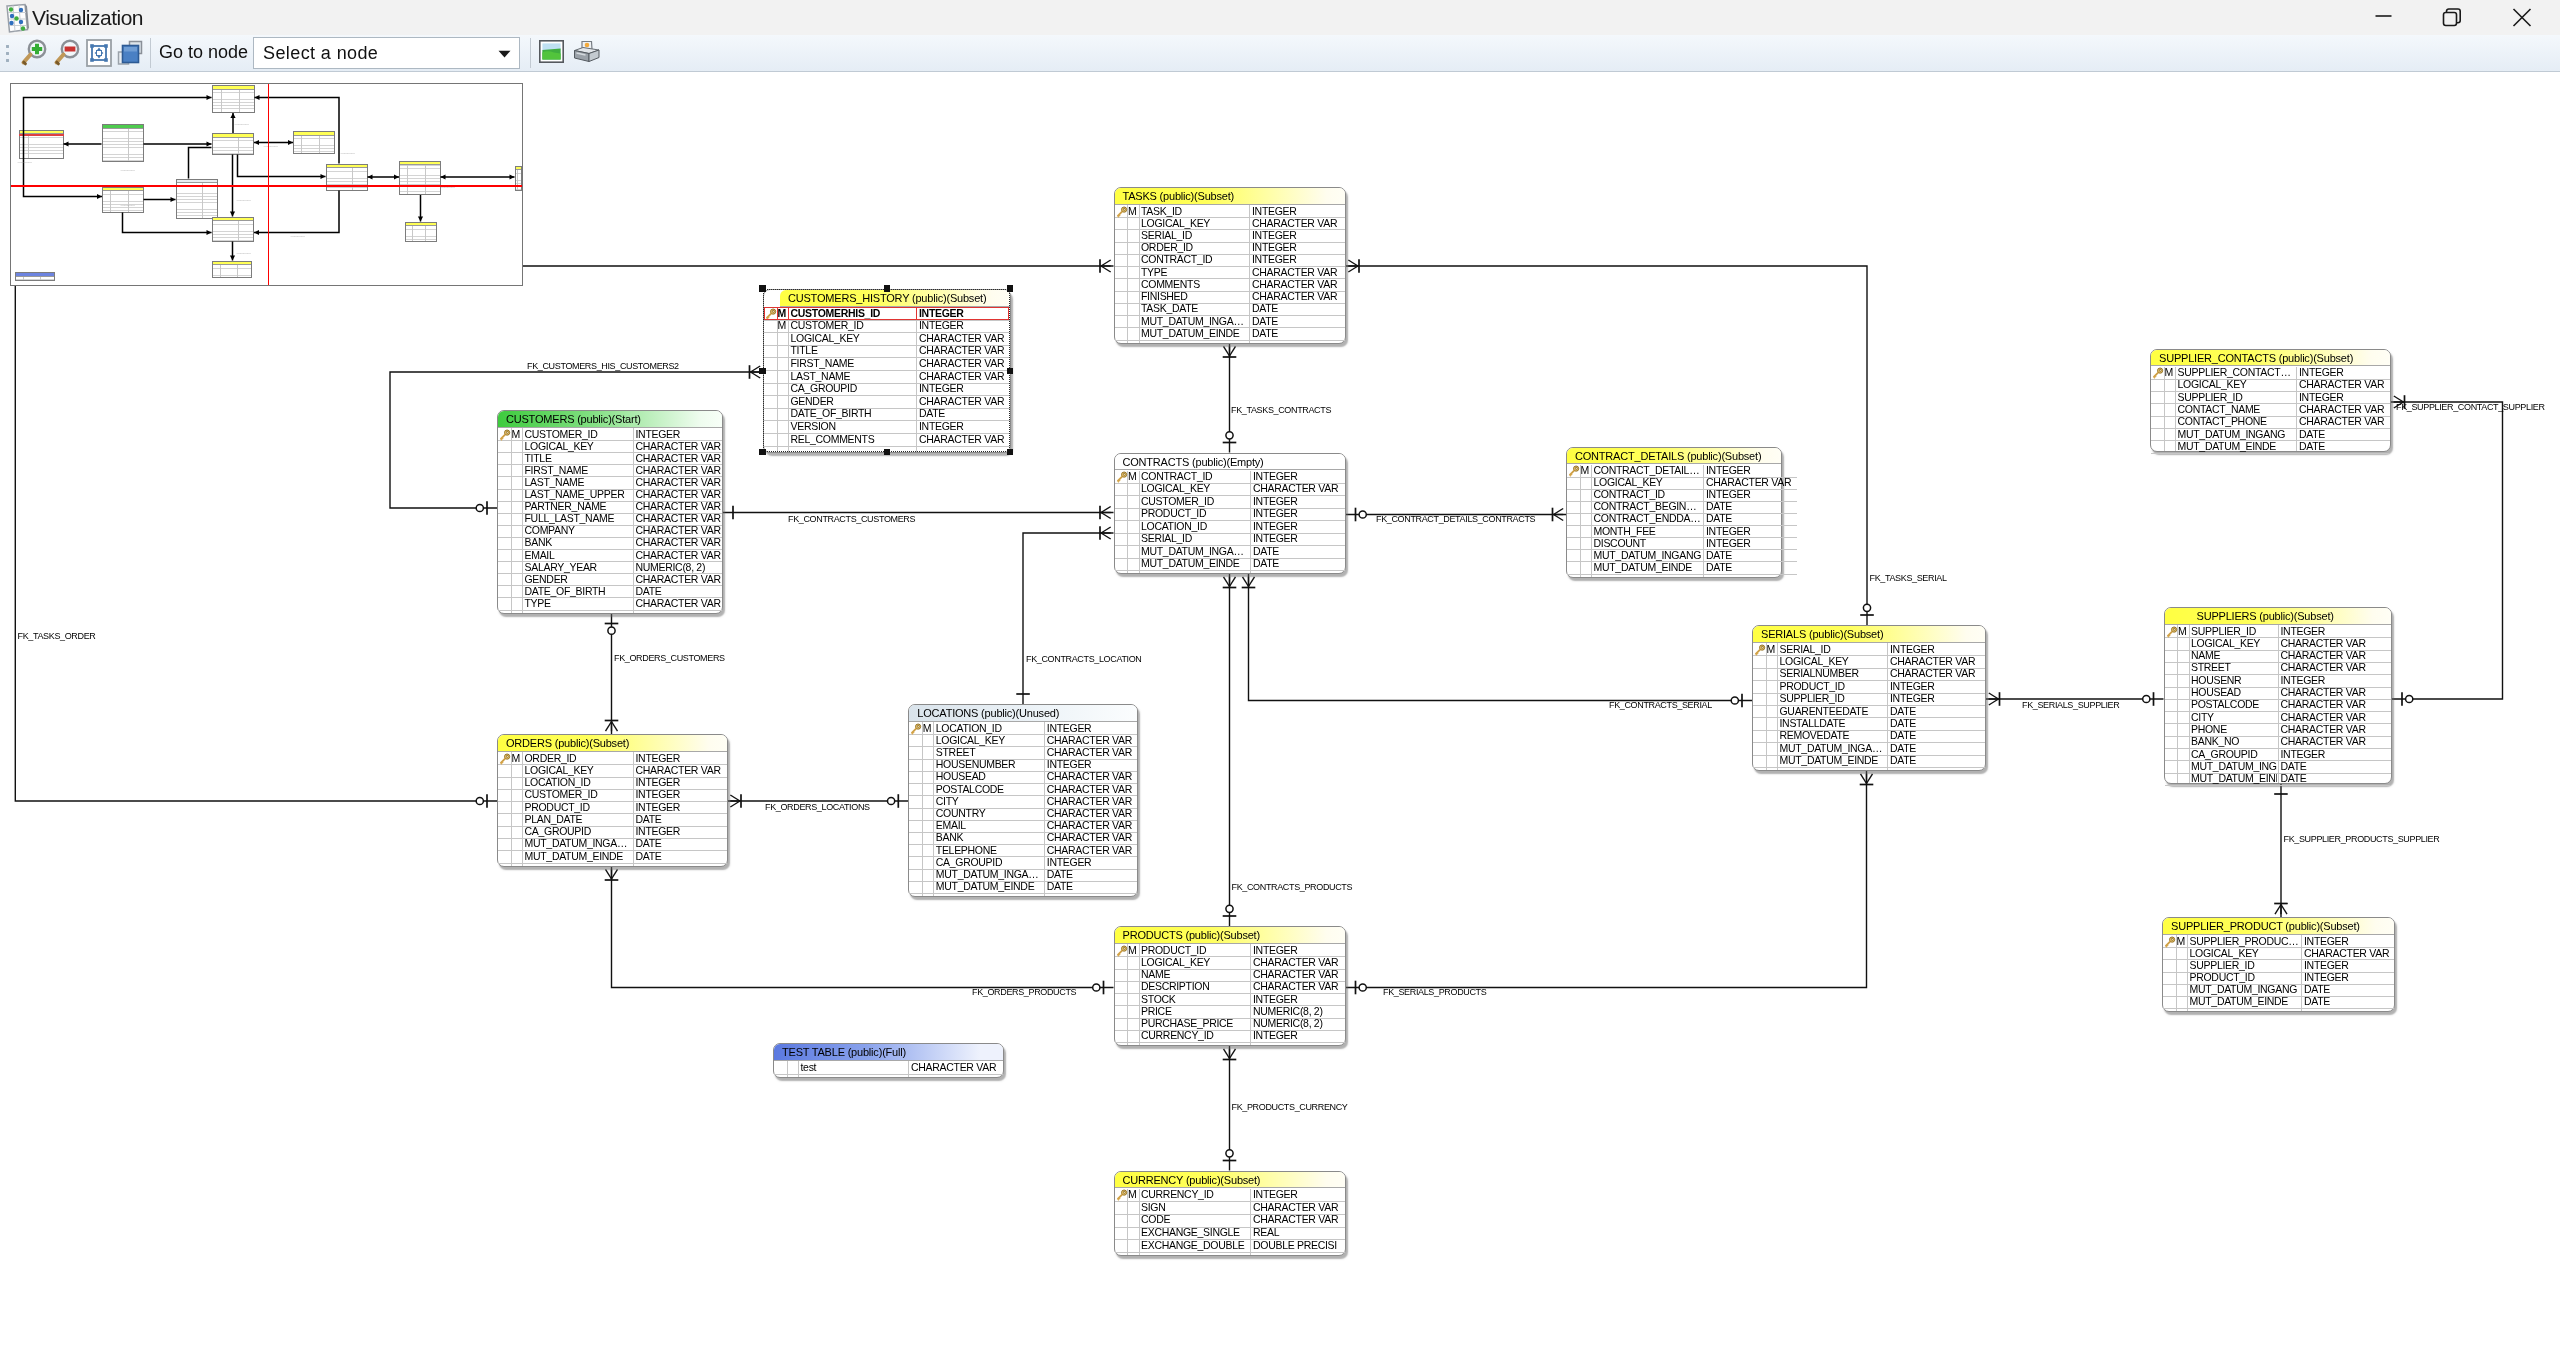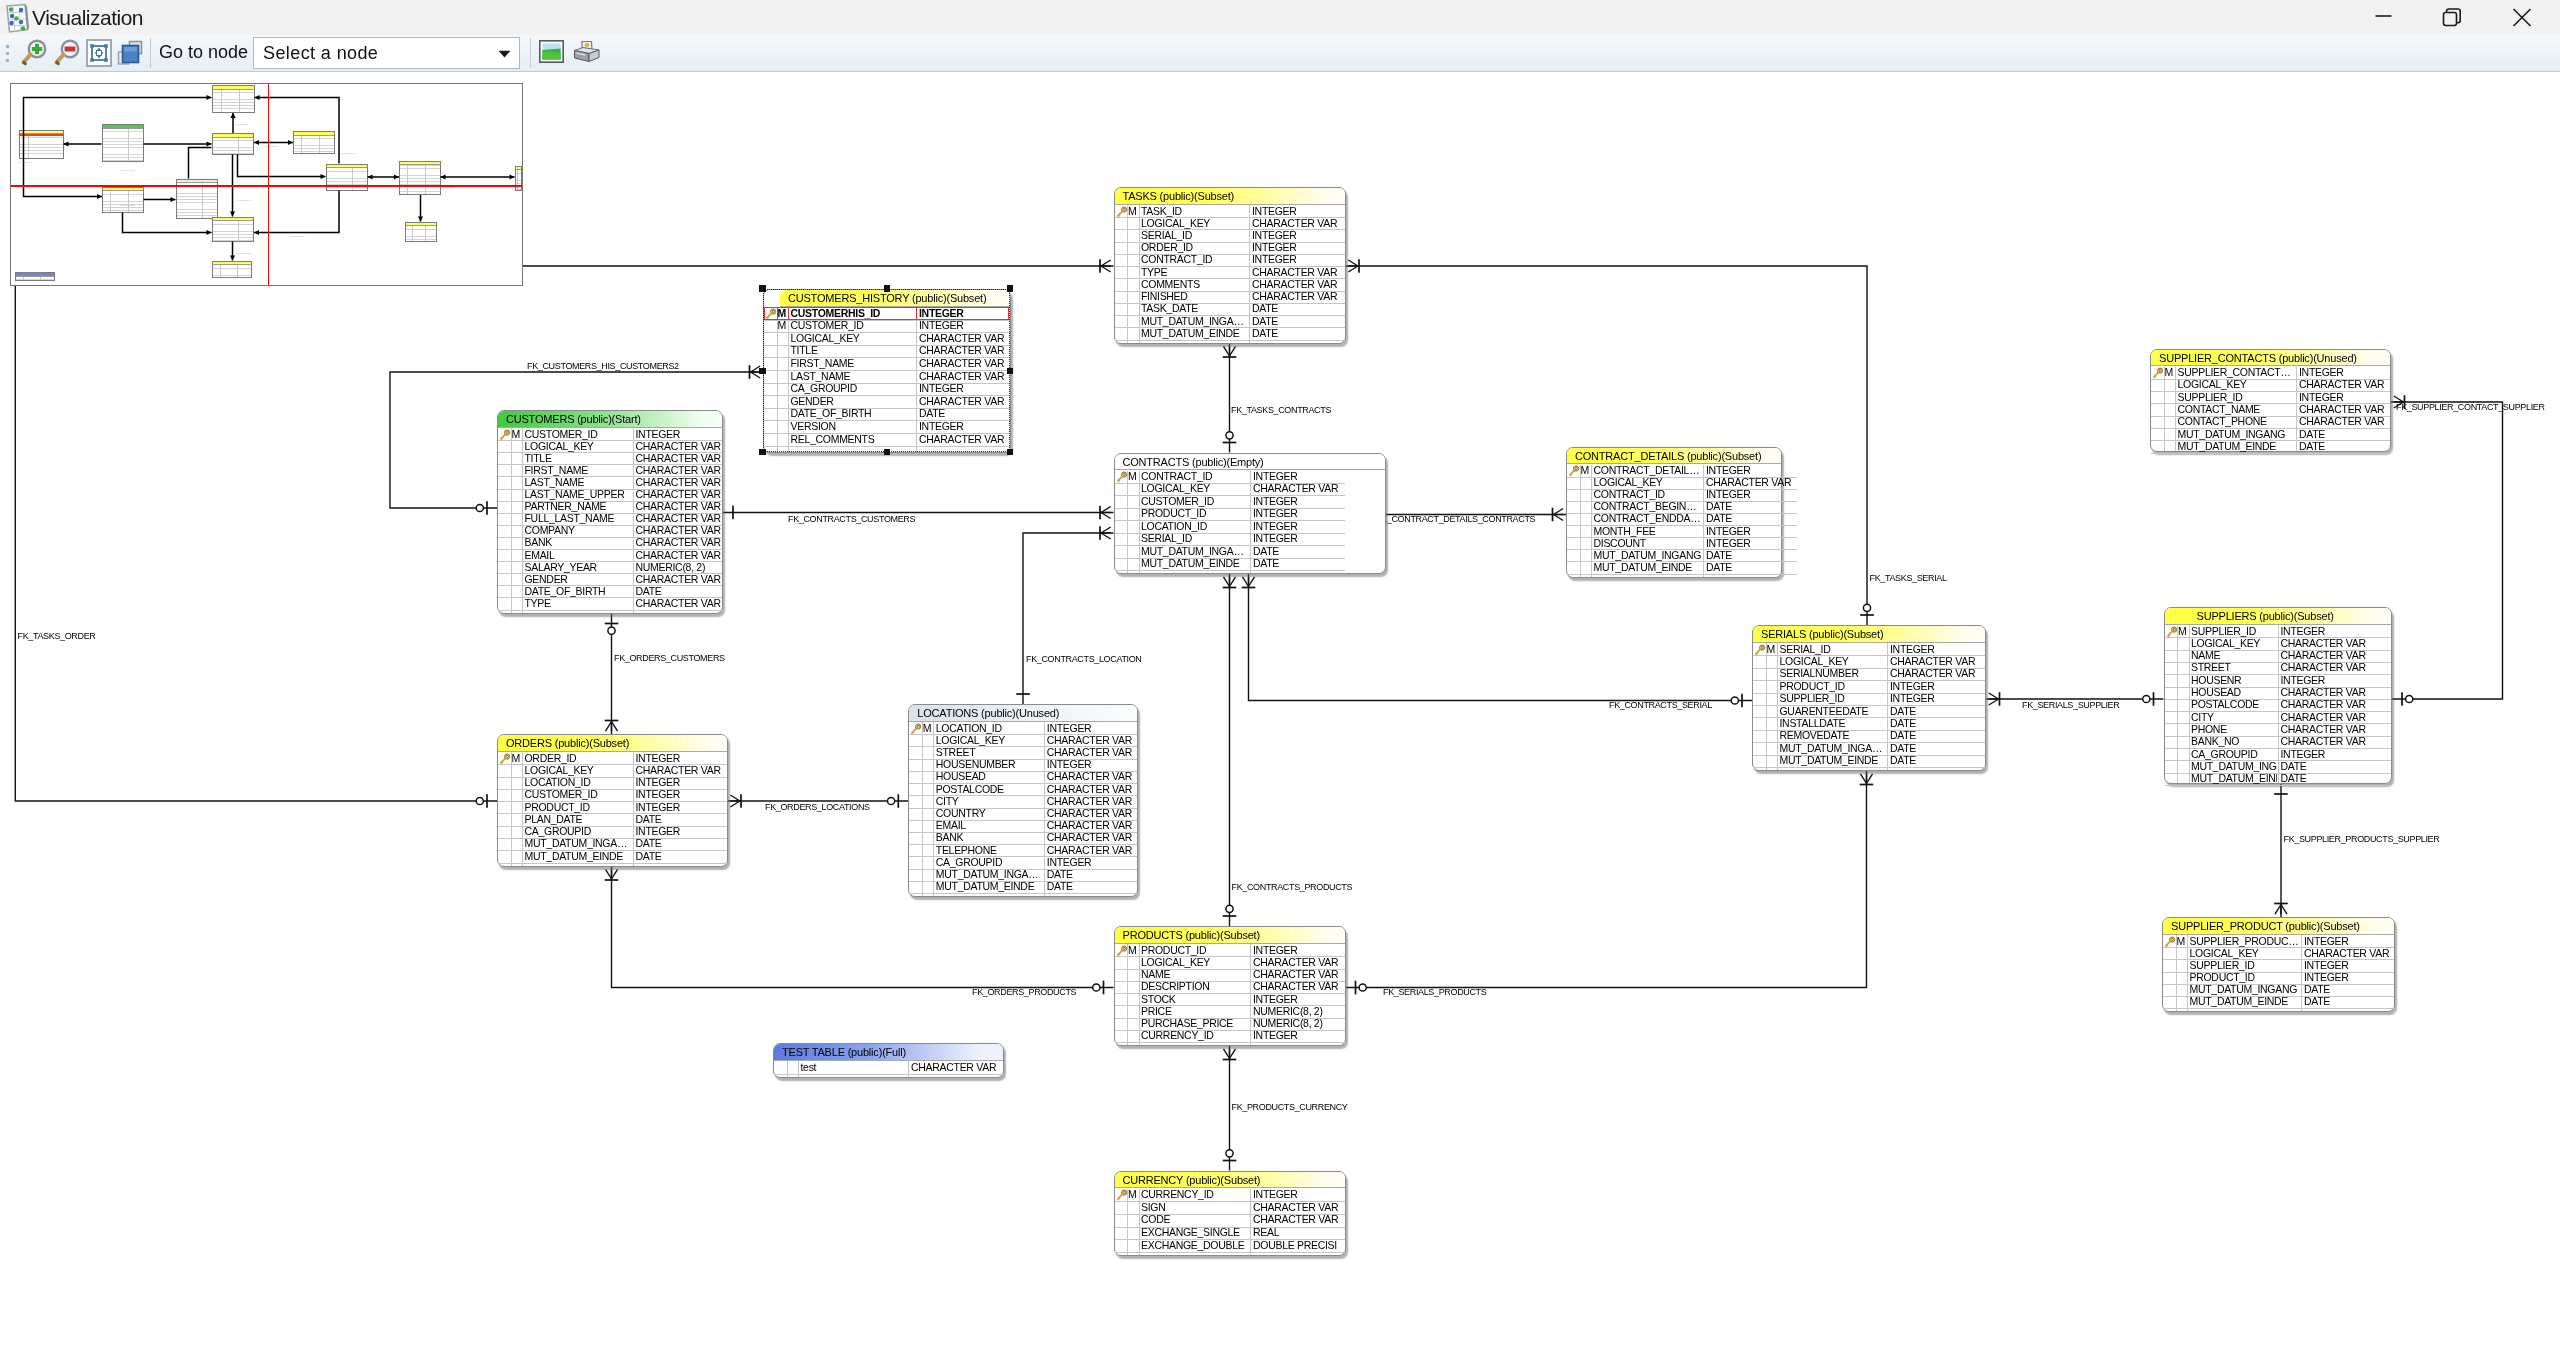--- a/index.html
+++ b/index.html
@@ -290,21 +290,21 @@
 <div class="selrect" style="left:762.5px;top:288.5px;width:247.5px;height:163.5px"></div>
 <div class="hdl" style="left:759.3px;top:285.3px"></div>
 <div class="hdl" style="left:883.55px;top:285.3px"></div>
 <div class="hdl" style="left:1006.8px;top:285.3px"></div>
 <div class="hdl" style="left:759.3px;top:367.55px"></div>
 <div class="hdl" style="left:1006.8px;top:367.55px"></div>
 <div class="hdl" style="left:759.3px;top:448.8px"></div>
 <div class="hdl" style="left:883.55px;top:448.8px"></div>
 <div class="hdl" style="left:1006.8px;top:448.8px"></div>
 <div class="t" style="left:2150px;top:348.5px;width:241px;height:103.5px">
-<div class="th" style="background-image:linear-gradient(90deg,#ffff42 0%,#ffff5a 40%,#fffdef 92%,#fffef5 100%);">SUPPLIER_CONTACTS (public)(Unused)</div>
+<div class="th" style="background-image:linear-gradient(90deg,#ffff42 0%,#ffff5a 40%,#fffdef 92%,#fffef5 100%);">SUPPLIER_CONTACTS (public)(Subset)</div>
 <div class="cl" style="left:12.5px;top:17.0px;height:84.5px"></div>
 <div class="cl" style="left:24px;top:17.0px;height:84.5px"></div>
 <div class="cl" style="left:145px;top:17.0px;height:84.5px"></div>
 <div class="rl" style="left:0;top:29.3px;width:239px"></div>
 <div class="rl" style="left:0;top:41.6px;width:239px"></div>
 <div class="rl" style="left:0;top:53.900000000000006px;width:239px"></div>
 <div class="rl" style="left:0;top:66.2px;width:239px"></div>
 <div class="rl" style="left:0;top:78.5px;width:239px"></div>
 <div class="rl" style="left:0;top:90.80000000000001px;width:239px"></div>
 <div class="rl" style="left:0;top:103.10000000000001px;width:239px"></div>
@@ -387,21 +387,21 @@
 <div class="rt" style="left:137.5px;top:138.5px;">CHARACTER VAR</div>
 <div class="rt" style="left:26.5px;top:150.6px;">SALARY_YEAR</div>
 <div class="rt" style="left:137.5px;top:150.6px;">NUMERIC(8, 2)</div>
 <div class="rt" style="left:26.5px;top:162.7px;">GENDER</div>
 <div class="rt" style="left:137.5px;top:162.7px;">CHARACTER VAR</div>
 <div class="rt" style="left:26.5px;top:174.79999999999998px;">DATE_OF_BIRTH</div>
 <div class="rt" style="left:137.5px;top:174.79999999999998px;">DATE</div>
 <div class="rt" style="left:26.5px;top:186.9px;">TYPE</div>
 <div class="rt" style="left:137.5px;top:186.9px;">CHARACTER VAR</div>
 </div>
-<div class="t" style="left:1113.5px;top:452.5px;width:272px;height:121.5px">
+<div class="t" style="left:1113.5px;top:452.5px;width:232px;height:121.5px">
 <div class="th" style="background:#ffffff;">CONTRACTS (public)(Empty)</div>
 <div class="cl" style="left:12.5px;top:17.0px;height:102.5px"></div>
 <div class="cl" style="left:24px;top:17.0px;height:102.5px"></div>
 <div class="cl" style="left:135.5px;top:17.0px;height:102.5px"></div>
 <div class="rl" style="left:0;top:29.4375px;width:230px"></div>
 <div class="rl" style="left:0;top:41.875px;width:230px"></div>
 <div class="rl" style="left:0;top:54.3125px;width:230px"></div>
 <div class="rl" style="left:0;top:66.75px;width:230px"></div>
 <div class="rl" style="left:0;top:79.1875px;width:230px"></div>
 <div class="rl" style="left:0;top:91.625px;width:230px"></div>

